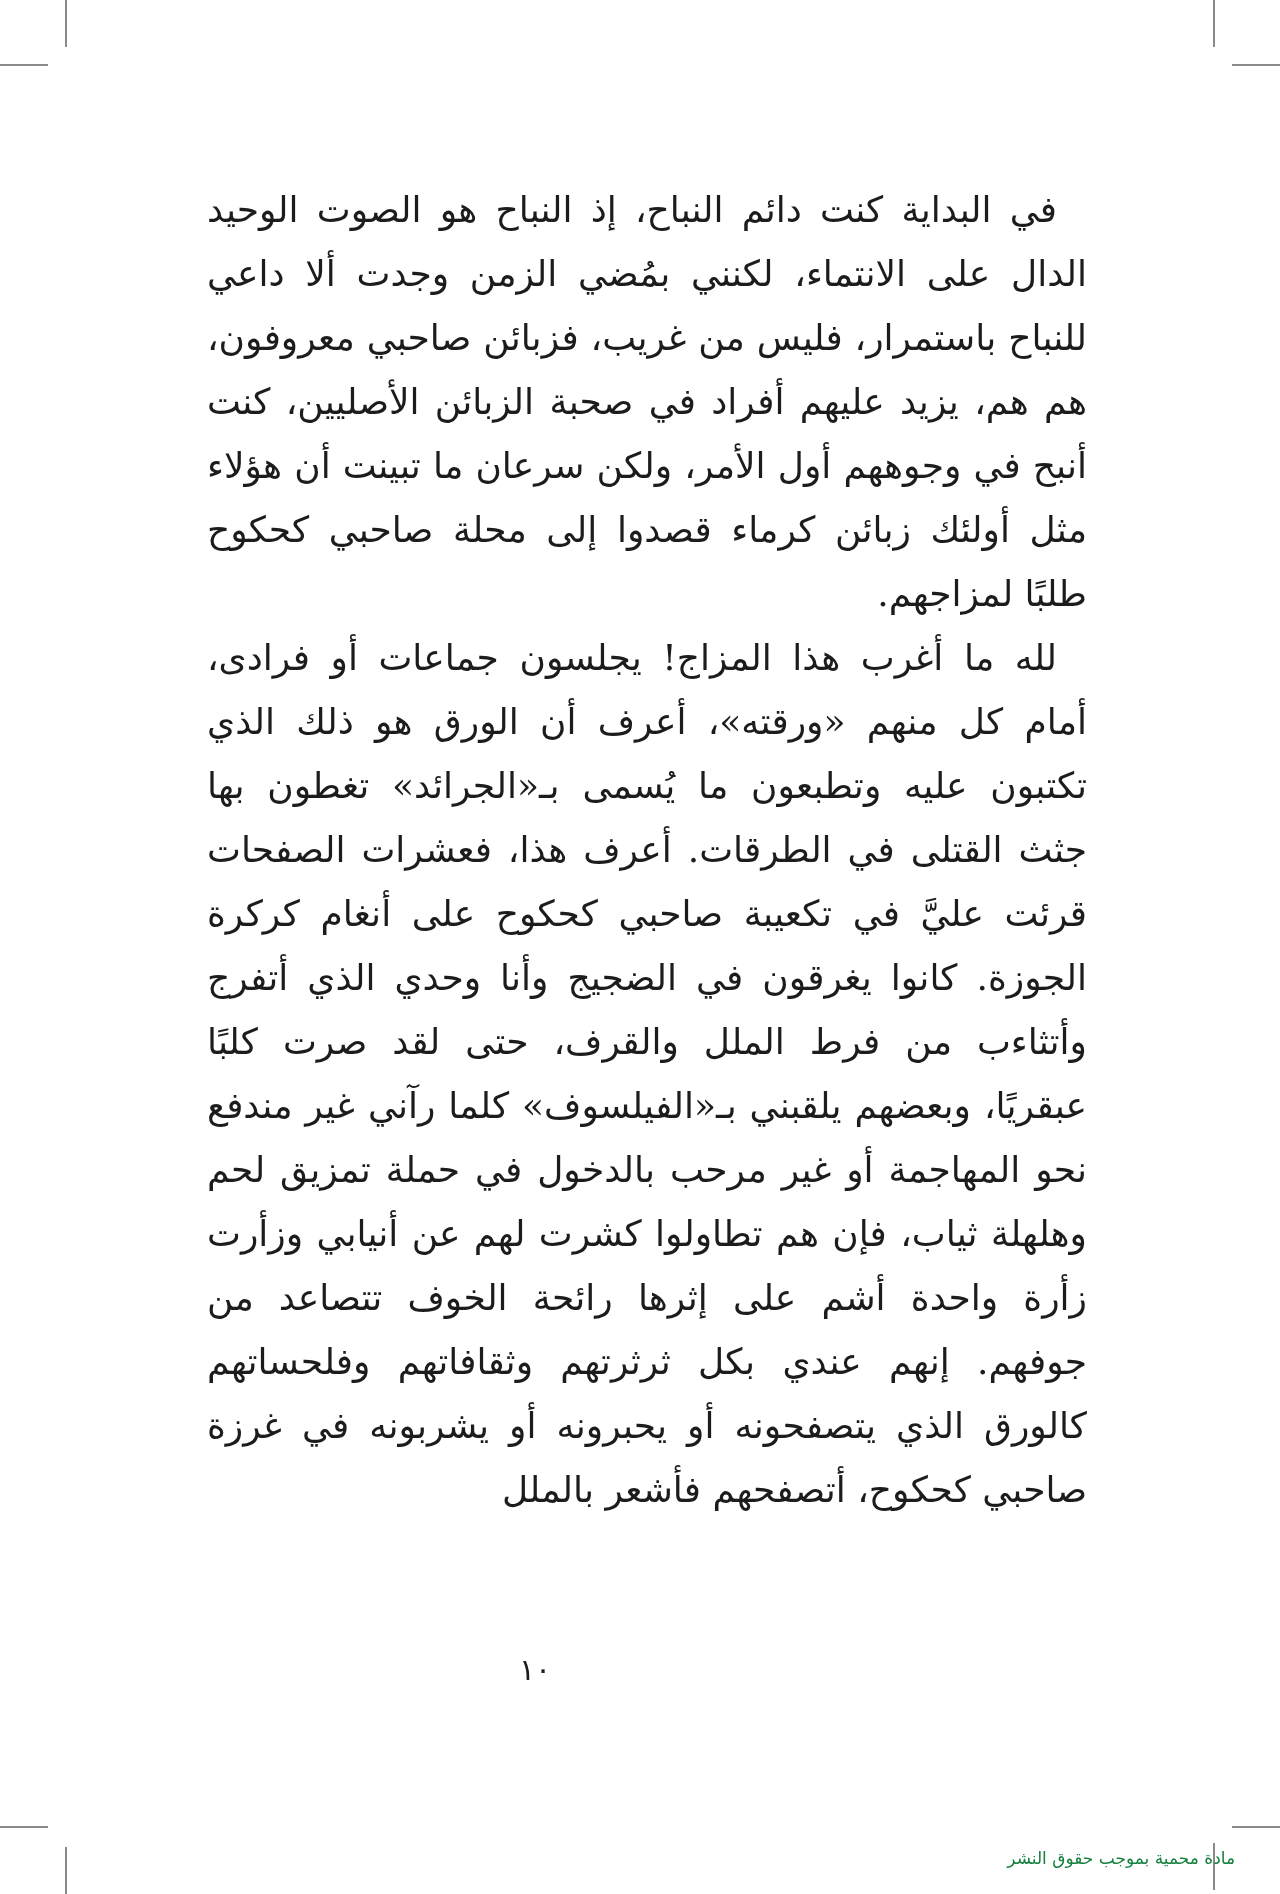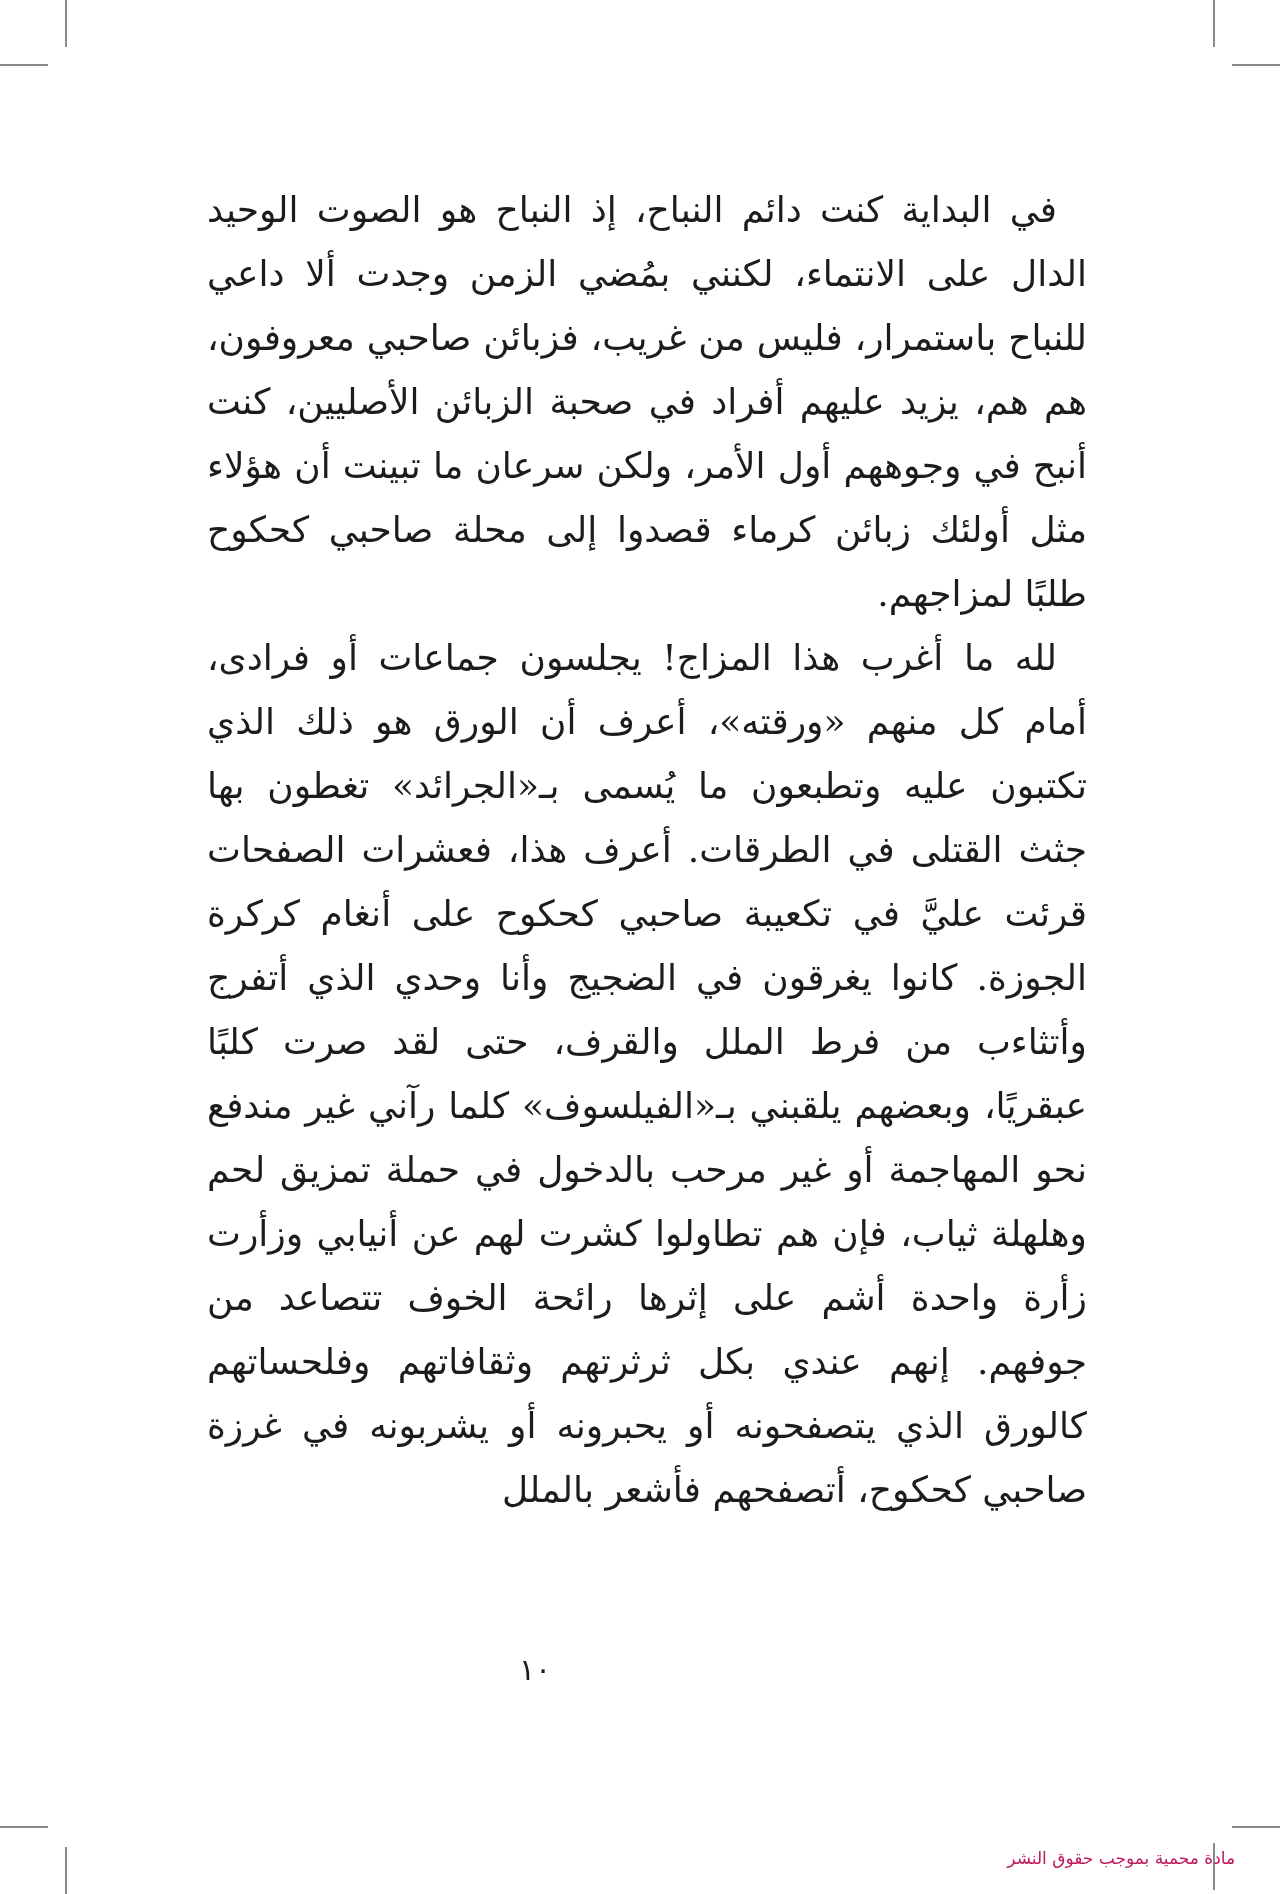--- a/index.html
+++ b/index.html
@@ -46,21 +46,21 @@
     color: #1c1c1c;
     direction: rtl;
   }
   
   .footer-notice {
     position: absolute;
     top: 1848px;
     right: 45px;
     direction: rtl;
     font-size: 17px;
-    color: #be185d;
+    color: #15803d;
     font-family: "DejaVu Sans", sans-serif;
   }
   
   .crop {
     position: absolute;
     background: #8a8a8a;
   }
   .crop.v { width: 2px; height: 47px; }
   .crop.h { width: 48px; height: 2px; }
   .tl-v { left: 65px;   top: 0; }

